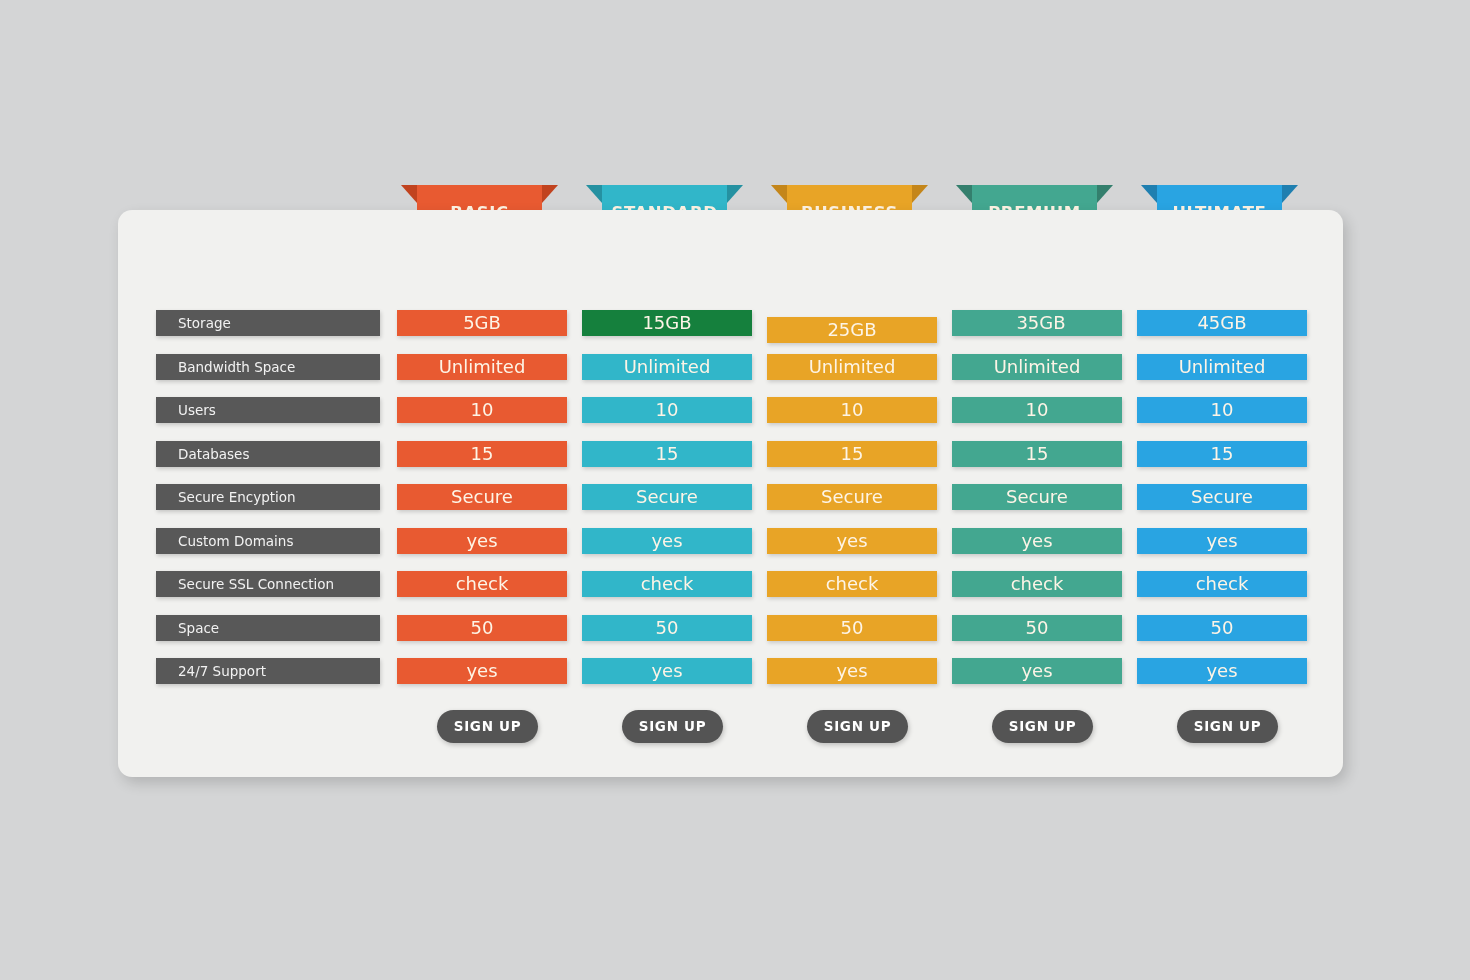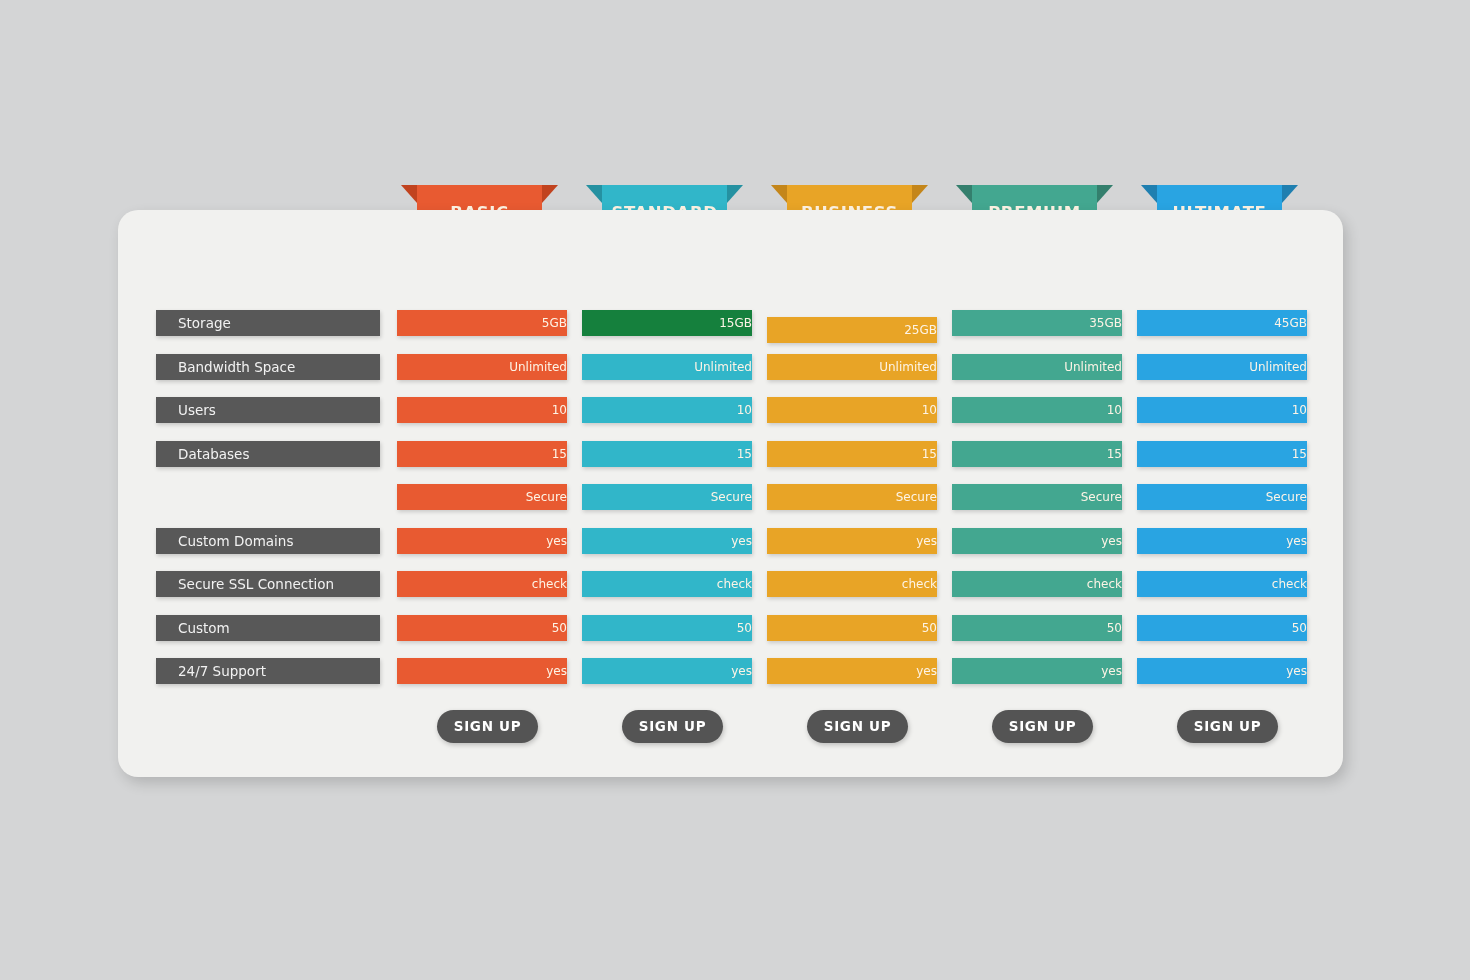--- a/index.html
+++ b/index.html
@@ -17,21 +17,21 @@
   }
 
   
   #pricing-card {
     position: absolute;
     left: 118px;
     top: 210px;
     width: 1225px;
     height: 567px;
     background: #f1f1ef;
-    border-radius: 20px;
+    border-radius: 14px;
     box-shadow: 4px 6px 14px rgba(0,0,0,0.16);
   }
 
   
   #plan-headers {
     position: absolute;
     left: 0;
     top: 0;
     width: 1470px;
     height: 290px;
@@ -104,22 +104,22 @@
     font-size: 13.5px;
     padding-left: 22px;
     box-shadow: 1px 2px 4px rgba(0,0,0,0.18);
   }
 
   .row-cell {
     position: absolute;
     width: 170px;
     height: 26px;
     line-height: 26px;
-    text-align: right;
-    font-size: 12px;
+    text-align: center;
+    font-size: 18px;
     color: #fdf4e6;
     box-shadow: 1px 2px 4px rgba(0,0,0,0.16);
   }
 
   
   #signup-row {
     position: absolute;
     left: 8px;
     top: 500px;
     width: 1051px;
@@ -209,20 +209,21 @@
       </div>
       <div class="feature-row" style="top: 230.5px;">
         <div class="row-label">Databases</div>
         <div class="row-cell" style="left: 279px; background: rgb(232, 90, 49);">15</div>
         <div class="row-cell" style="left: 464px; background: rgb(49, 182, 201);">15</div>
         <div class="row-cell" style="left: 649px; background: rgb(232, 164, 38);">15</div>
         <div class="row-cell" style="left: 834px; background: rgb(67, 167, 144);">15</div>
         <div class="row-cell" style="left: 1019px; background: rgb(41, 164, 226);">15</div>
       </div>
       <div class="feature-row" style="top: 274px;">
+        <div class="row-label">Secure Encyption</div>
         <div class="row-cell" style="left: 279px; background: rgb(232, 90, 49);">Secure</div>
         <div class="row-cell" style="left: 464px; background: rgb(49, 182, 201);">Secure</div>
         <div class="row-cell" style="left: 649px; background: rgb(232, 164, 38);">Secure</div>
         <div class="row-cell" style="left: 834px; background: rgb(67, 167, 144);">Secure</div>
         <div class="row-cell" style="left: 1019px; background: rgb(41, 164, 226);">Secure</div>
       </div>
       <div class="feature-row" style="top: 317.5px;">
         <div class="row-label">Custom Domains</div>
         <div class="row-cell" style="left: 279px; background: rgb(232, 90, 49);">yes</div>
         <div class="row-cell" style="left: 464px; background: rgb(49, 182, 201);">yes</div>
@@ -232,21 +233,21 @@
       </div>
       <div class="feature-row" style="top: 361px; padding-left: 10px;">
         <div class="row-label">Secure SSL Connection</div>
         <div class="row-cell" style="left: 279px; background: rgb(232, 90, 49);">check</div>
         <div class="row-cell" style="left: 464px; background: rgb(49, 182, 201);">check</div>
         <div class="row-cell" style="left: 649px; background: rgb(232, 164, 38);">check</div>
         <div class="row-cell" style="left: 834px; background: rgb(67, 167, 144);">check</div>
         <div class="row-cell" style="left: 1019px; background: rgb(41, 164, 226);">check</div>
       </div>
       <div class="feature-row" style="top: 404.5px;">
-        <div class="row-label">Custom</div>
+        <div class="row-label">Space</div>
         <div class="row-cell" style="left: 279px; background: rgb(232, 90, 49);">50</div>
         <div class="row-cell" style="left: 464px; background: rgb(49, 182, 201);">50</div>
         <div class="row-cell" style="left: 649px; background: rgb(232, 164, 38);">50</div>
         <div class="row-cell" style="left: 834px; background: rgb(67, 167, 144);">50</div>
         <div class="row-cell" style="left: 1019px; background: rgb(41, 164, 226);">50</div>
       </div>
       <div class="feature-row" style="top: 448px;">
         <div class="row-label">24/7 Support</div>
         <div class="row-cell" style="left: 279px; background: rgb(232, 90, 49);">yes</div>
         <div class="row-cell" style="left: 464px; background: rgb(49, 182, 201);">yes</div>

